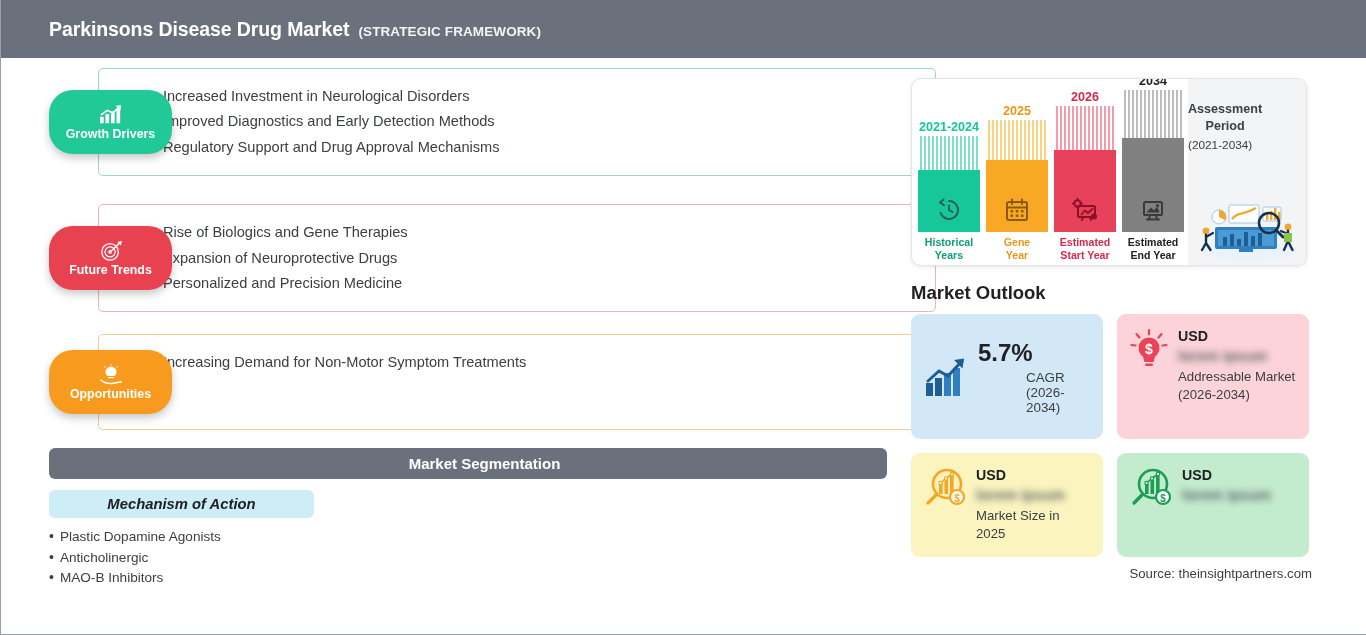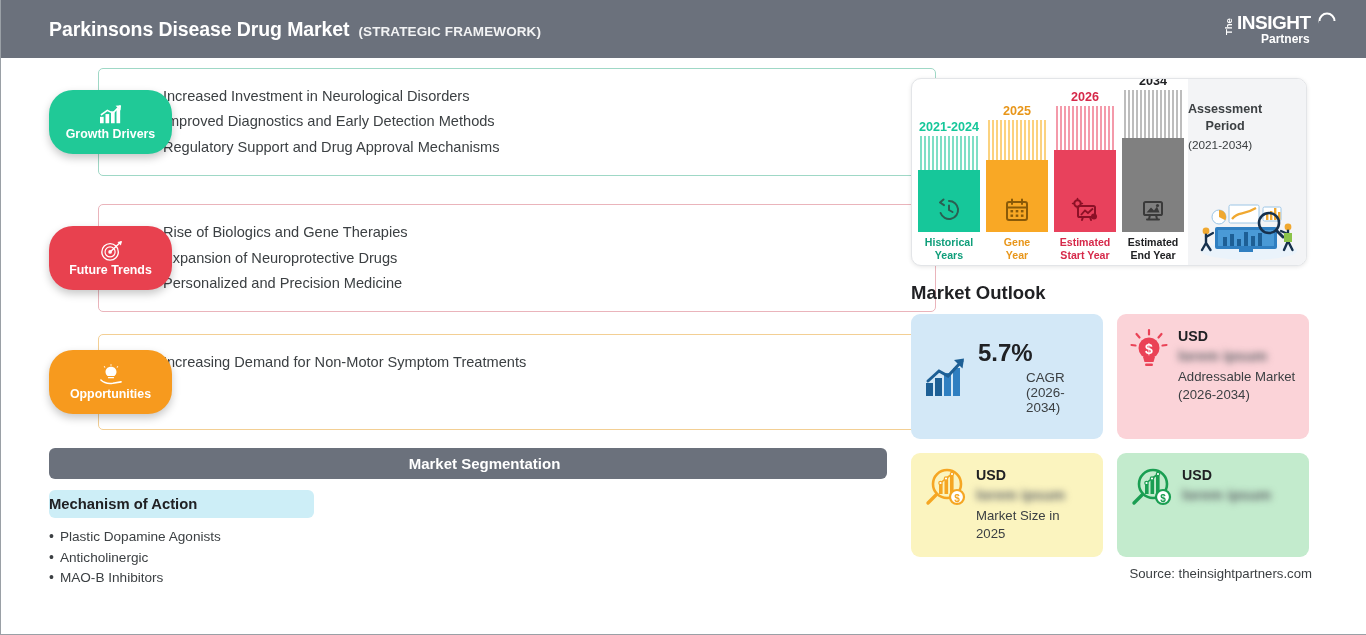--- a/index.html
+++ b/index.html
@@ -91,22 +91,22 @@
     background: #6b717c;
     border-radius: 6px;
     display: flex; align-items: center; justify-content: center;
     color: #ffffff; font-size: 15px; font-weight: bold; padding-left: 33px;
   }
   .seg-sub {
     margin: 11px 0 0 48px;
     width: 265px; height: 28px;
     background: #cdeef7;
     border-radius: 6px;
-    display: flex; align-items: center; 
-    color: #202124; font-size: 14.8px; font-weight: bold;
+    display: flex; align-items: center; justify-content: center;
+    color: #202124; font-size: 14.8px; font-weight: bold; font-style: italic;
   }
   .seg-list { margin: 9px 0 0 48px; }
   .seg-item {
     display: flex; align-items: flex-start; gap: 6px;
     font-size: 13.6px; color: #3c4043; line-height: 1.5;
   }
 
   
   .right-col { position: absolute; left: 910px; top: 78px; width: 410px; }
 
@@ -191,29 +191,20 @@
 </style>
 </head>
 <body>
 
 <div class="page">
 
   <div class="header">
     <div class="header-title-wrap">
       <span class="header-title">Parkinsons Disease Drug Market</span>
       <span class="header-sub">(STRATEGIC FRAMEWORK)</span>
-    </div>
-    <div class="logo">
-      <svg width="122" height="40" viewBox="0 0 122 40">
-        <text x="2" y="17" fill="#ffffff" font-family="Liberation Sans, sans-serif" font-size="9.5" font-weight="bold" transform="rotate(-90 14 14)">The</text>
-        <text x="22" y="20" fill="#ffffff" font-family="Liberation Sans, sans-serif" font-size="19" font-weight="bold" letter-spacing="-0.5">INSIGHT</text>
-        <circle cx="112" cy="12" r="7.5" fill="none" stroke="#ffffff" stroke-width="2"></circle>
-        <rect x="104" y="12" width="17" height="11" fill="#6b717c"></rect>
-        <text x="46" y="34" fill="#ffffff" font-family="Liberation Sans, sans-serif" font-size="12" font-weight="bold">Partners</text>
-      </svg>
     </div>
   </div>
 
   <div class="left-col">
 
     <div class="info-block" style="margin-top:10px;">
       <div class="info-box green" style="width:838px;">
         <div class="bullet-row">
           <span class="bullet-dot">•</span>
           <span>Increased Investment in Neurological Disorders</span>

